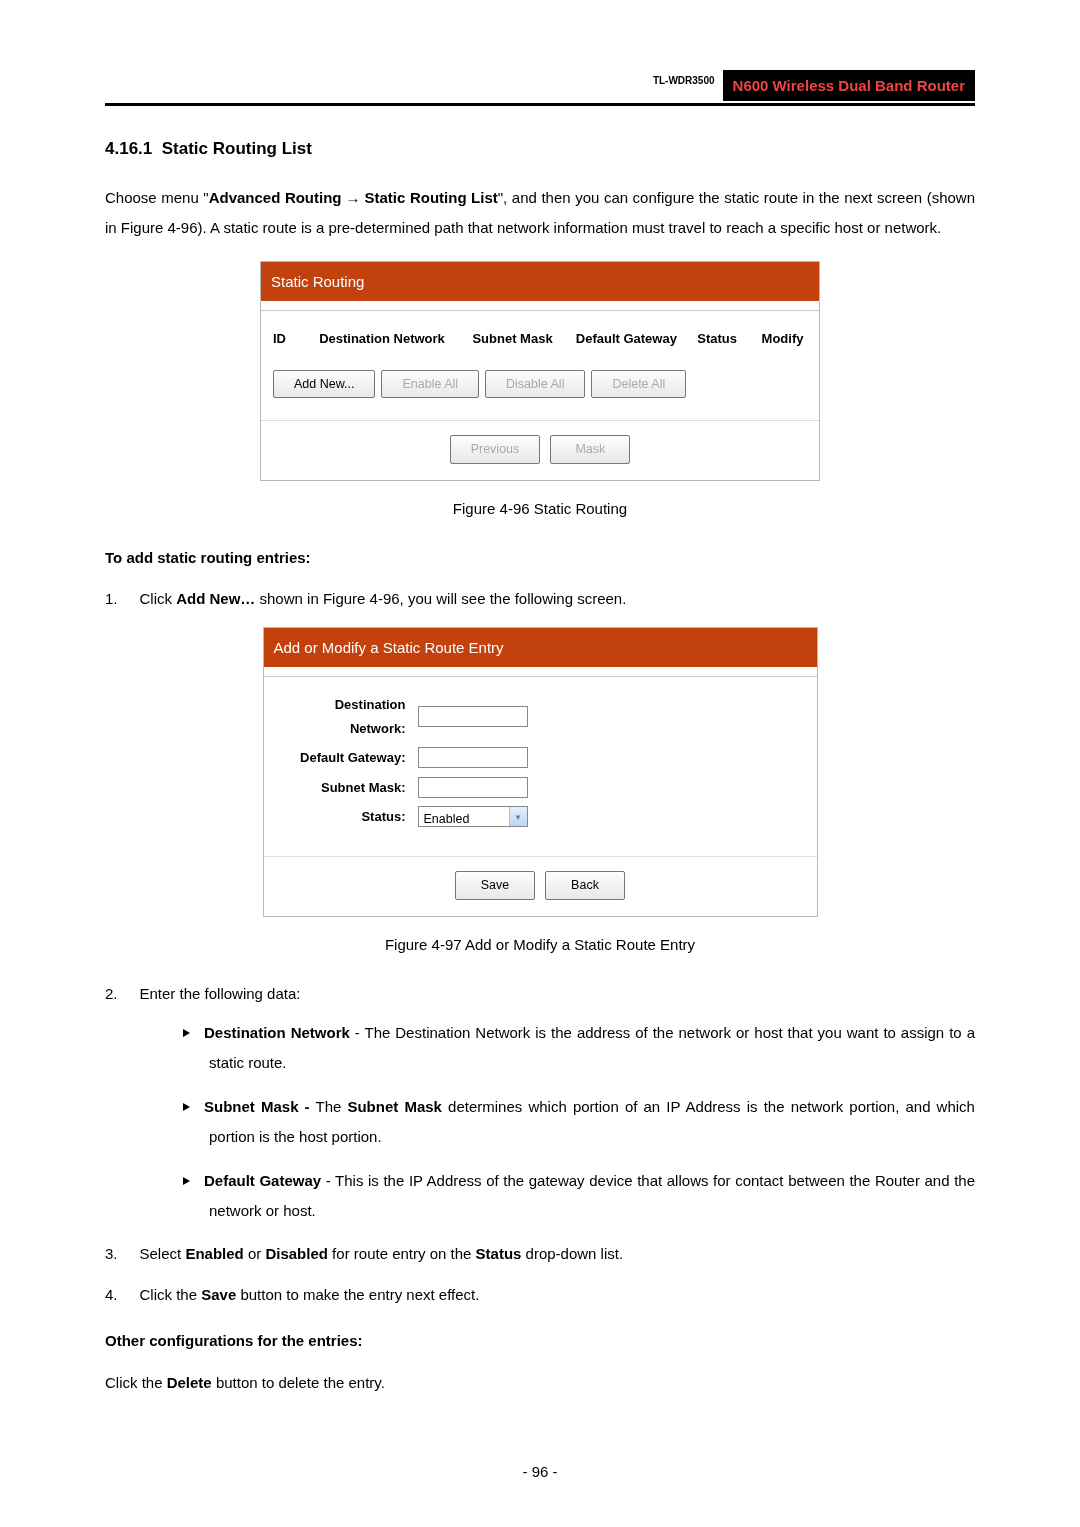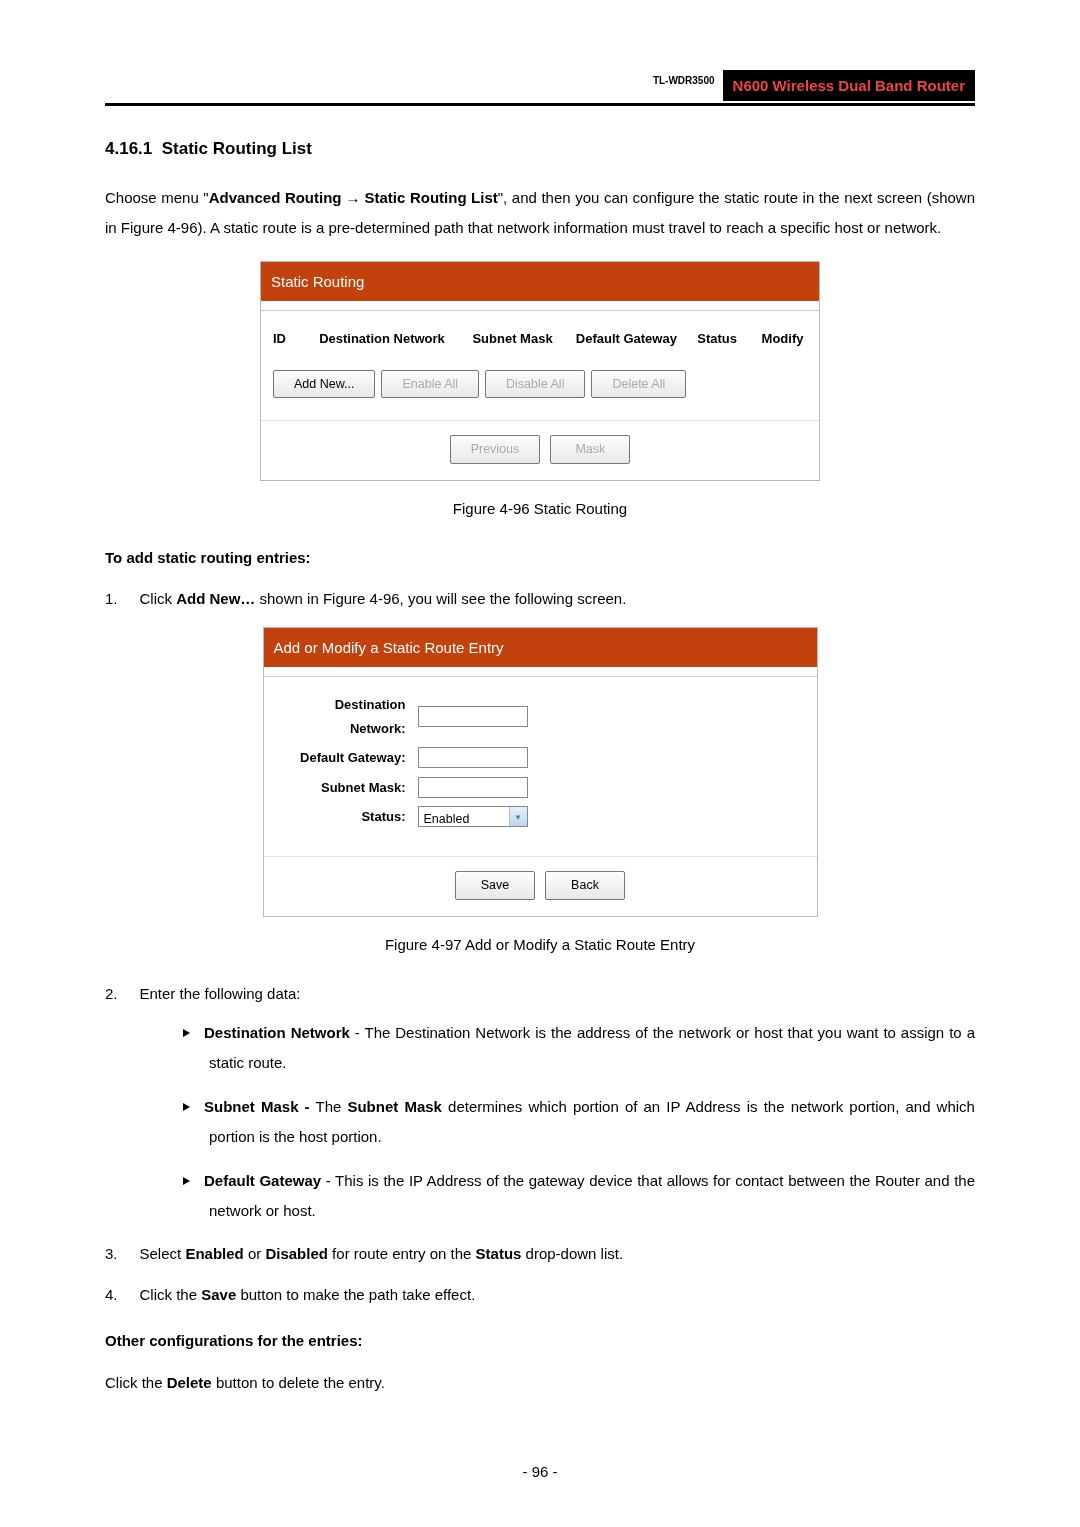--- a/index.html
+++ b/index.html
@@ -292,21 +292,21 @@
     <ul class="sublist">
       <li><span class="tri"></span><span class="bold">Destination Network</span><span> - The Destination Network is the address of the network or host that you want to assign to a static route.</span></li>
       <li><span class="tri"></span><span class="bold">Subnet Mask -</span><span> The </span><span class="bold">Subnet Mask</span><span> determines which portion of an IP Address is the network portion, and which portion is the host portion.</span></li>
       <li><span class="tri"></span><span class="bold">Default Gateway</span><span> - This is the IP Address of the gateway device that allows for contact between the Router and the network or host.</span></li>
     </ul>
   </li>
   <li>
     <span class="num">3.</span>&nbsp;&nbsp;&nbsp;<span>Select </span><span class="bold">Enabled</span><span> or </span><span class="bold">Disabled</span><span> for route entry on the </span><span class="bold">Status</span><span> drop-down list.</span>
   </li>
   <li>
-    <span class="num">4.</span>&nbsp;&nbsp;&nbsp;<span>Click the </span><span class="bold">Save</span><span> button to make the path take effect.</span>
+    <span class="num">4.</span>&nbsp;&nbsp;&nbsp;<span>Click the </span><span class="bold">Save</span><span> button to make the entry next effect.</span>
   </li>
 </ol>
 
 <div class="sub-bold" style="margin-top:18px;">Other configurations for the entries:</div>
 
 <div class="paragraph">
   <span>Click the </span><span class="bold">Delete</span><span> button to delete the entry.</span>
 </div>
 
 <div class="page-num">- 96 -</div>

